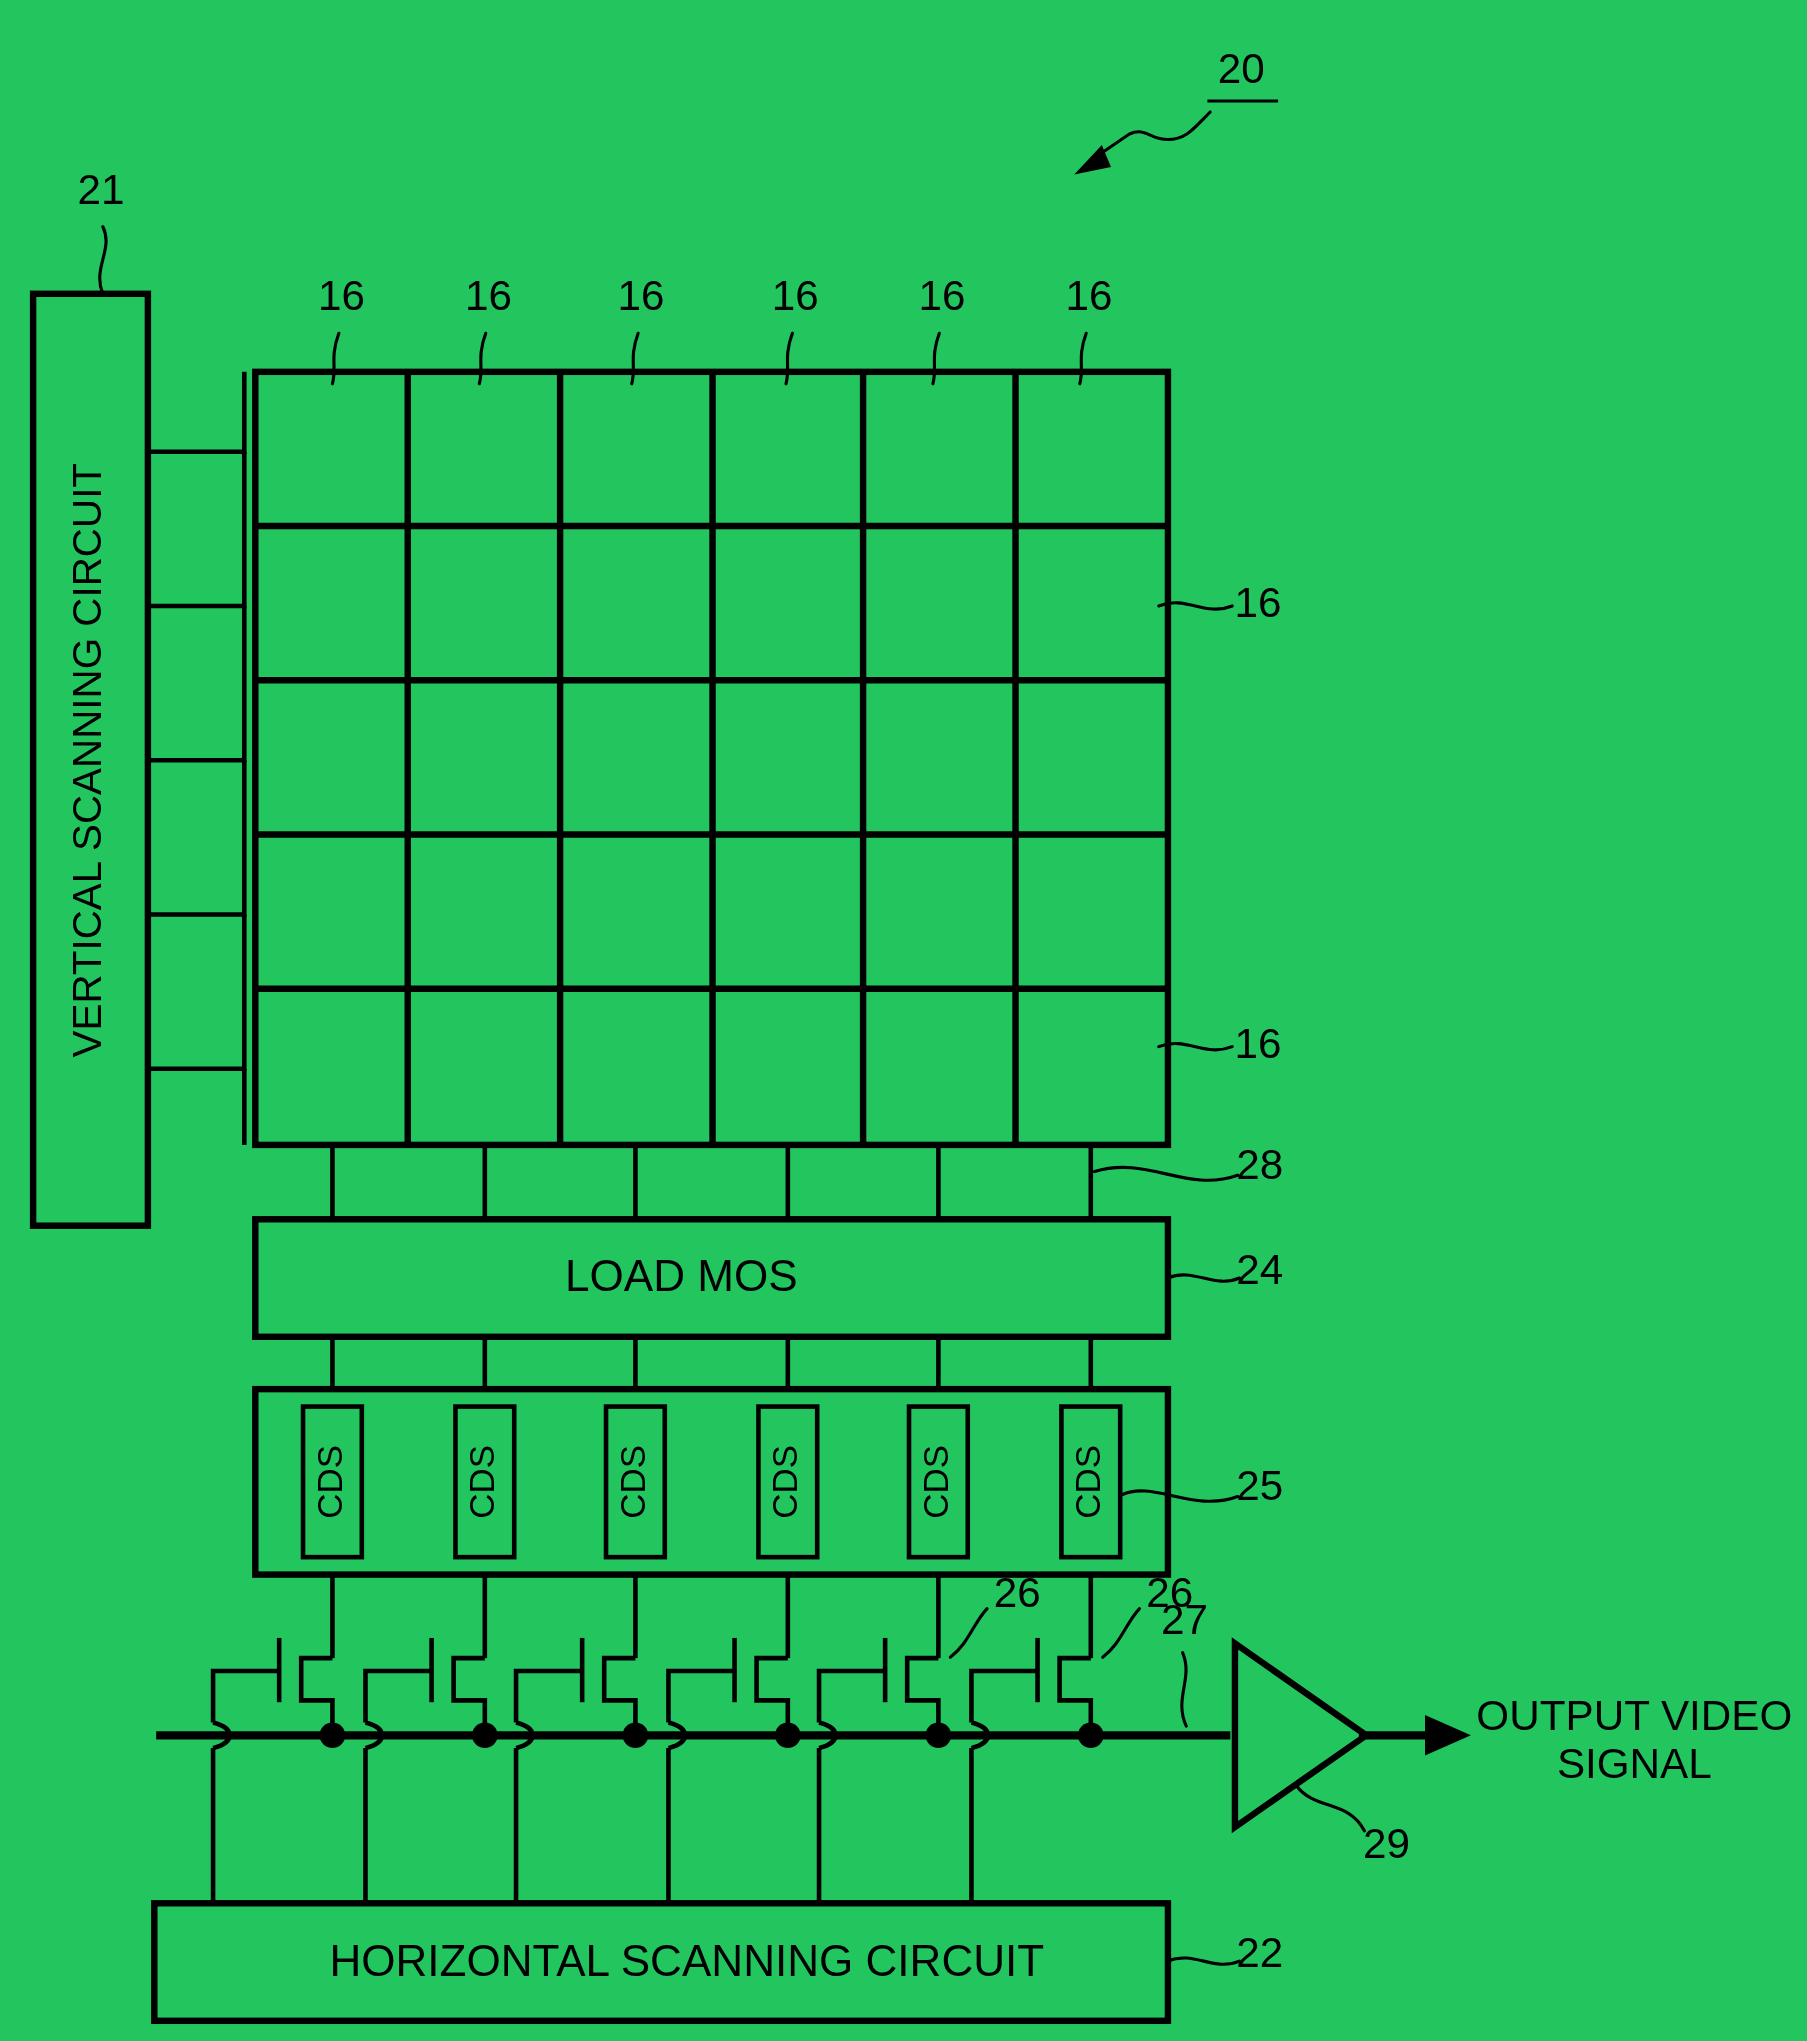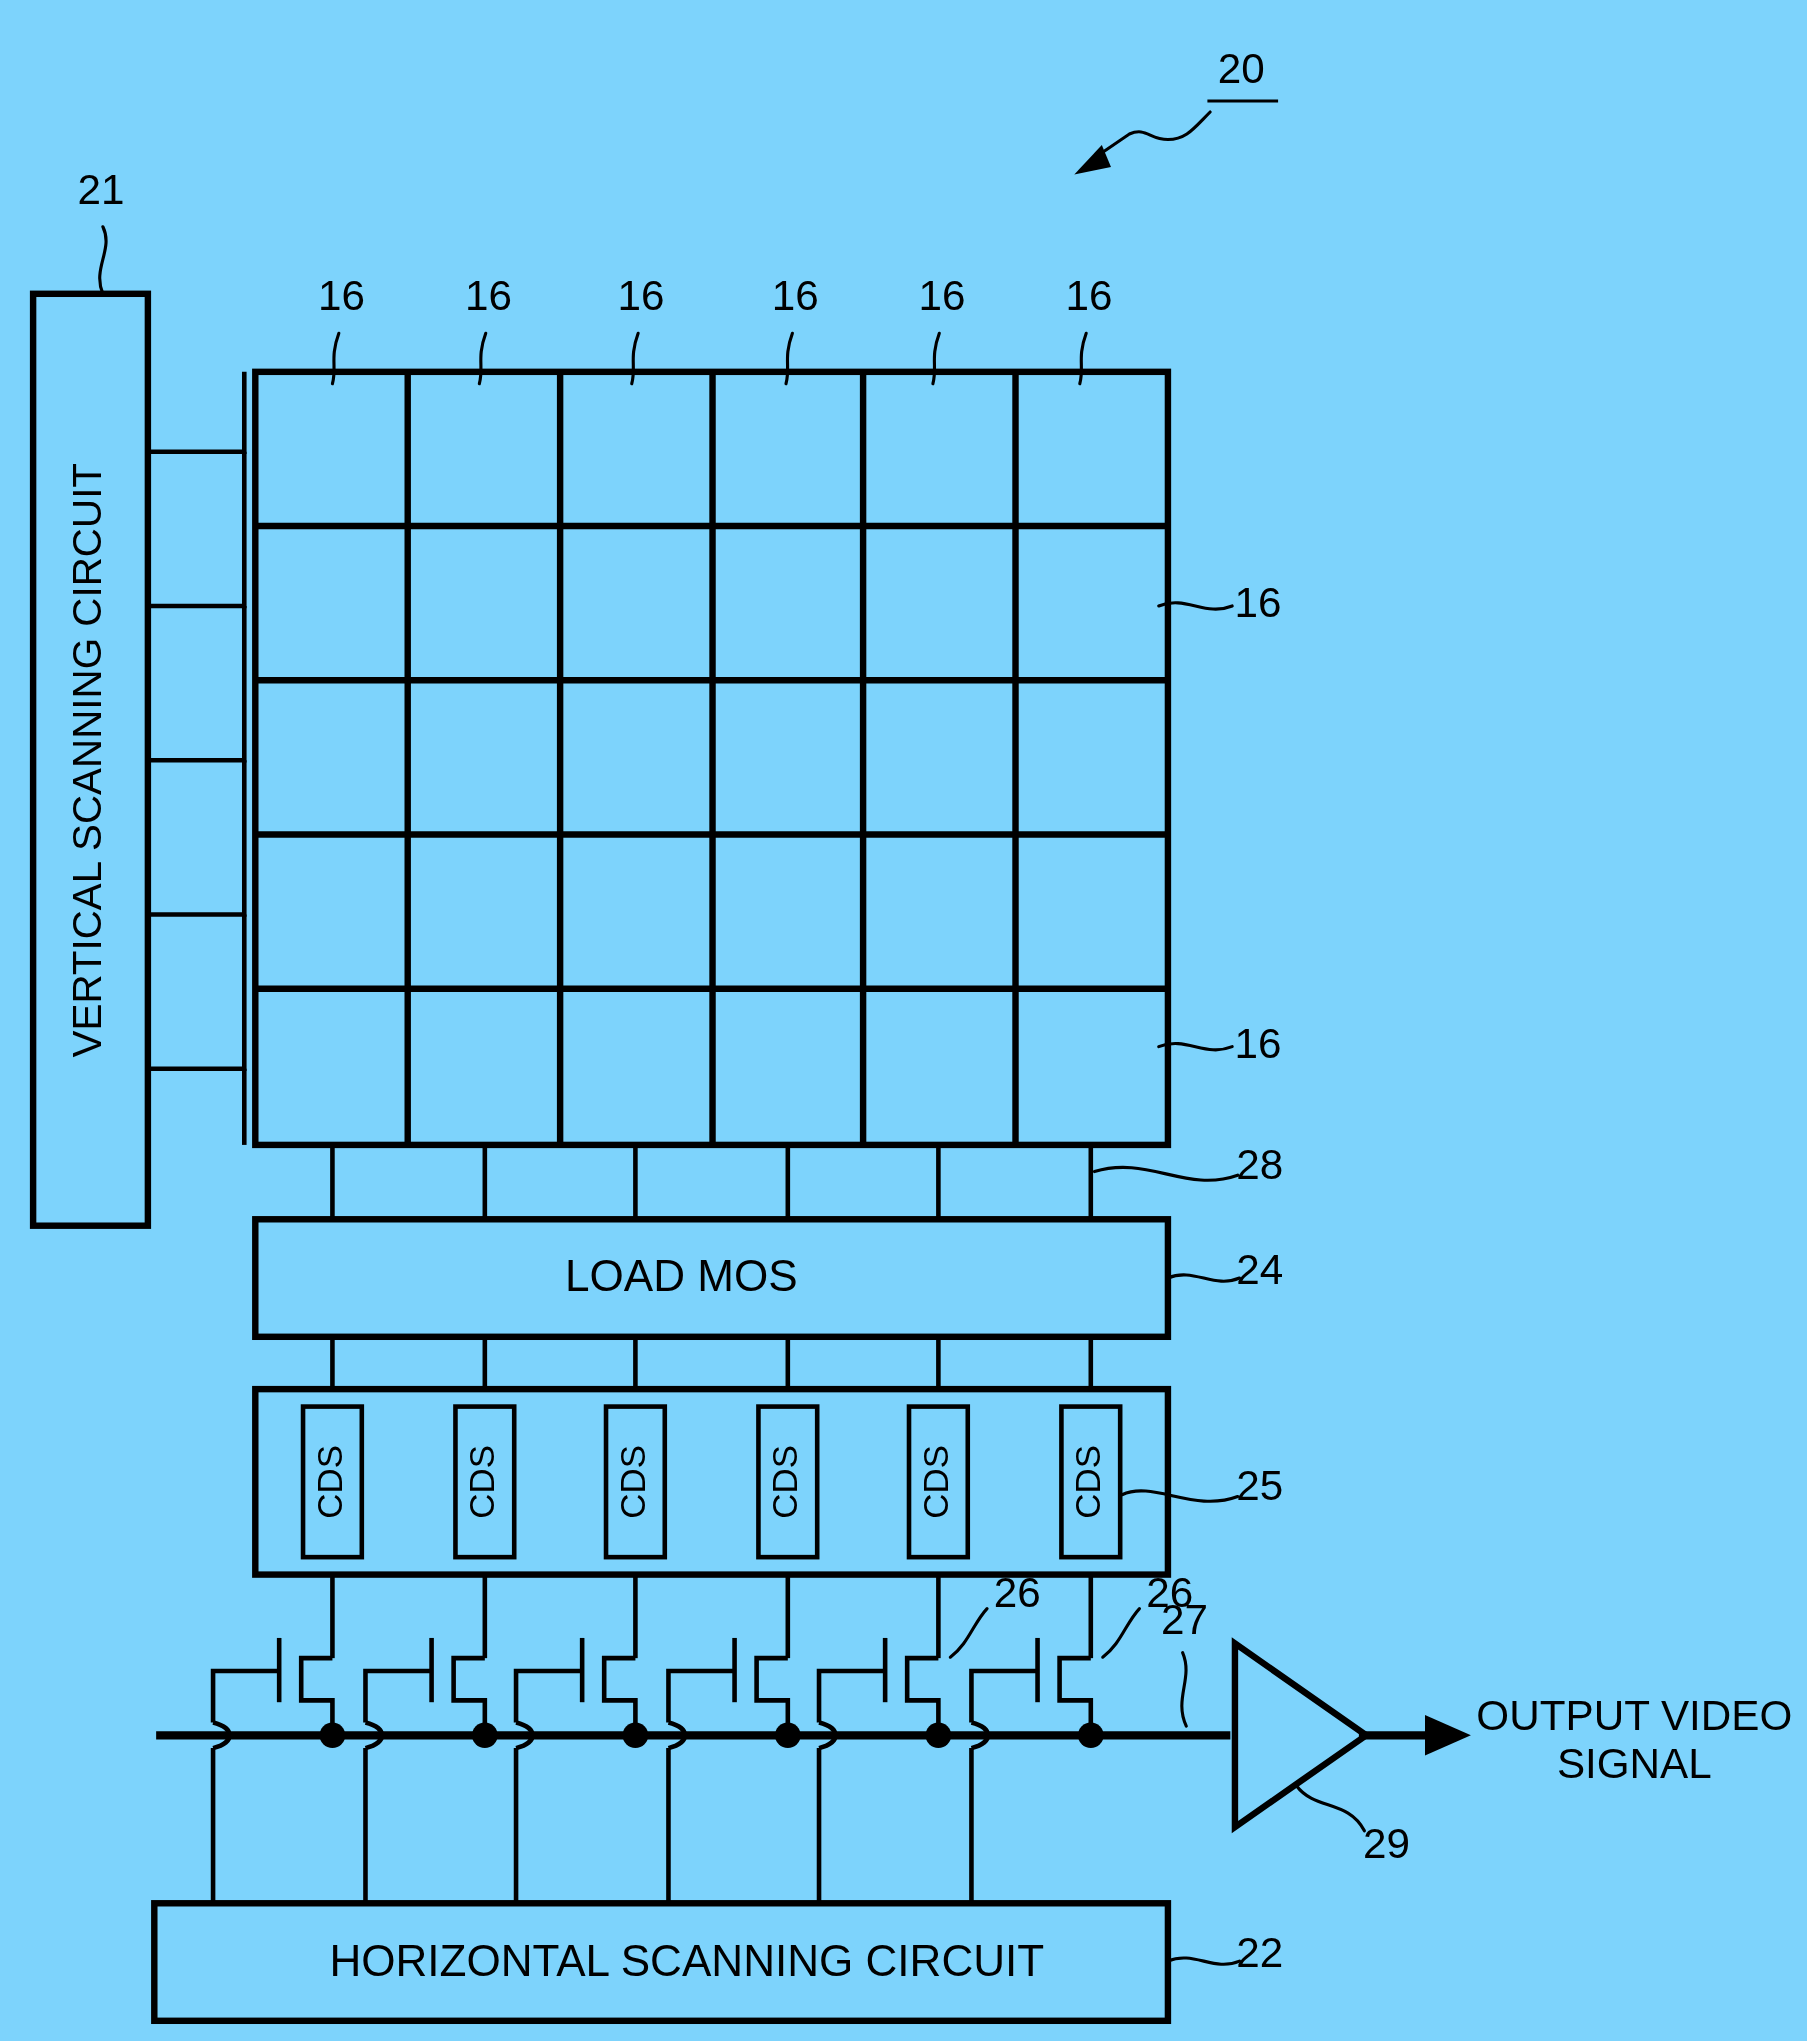--- a/index.html
+++ b/index.html
@@ -9,21 +9,21 @@
     background: #ffffff;
   }
   body {
     font-family: "Liberation Sans", sans-serif;
     color: #000000;
   }
   #figure-root {
     position: relative;
     width: 1807px;
     height: 2041px;
-    background: #7dd3fc;
+    background: #22c55e;
     overflow: hidden;
   }
   svg#figure-svg {
     position: absolute;
     top: 0;
     left: 0;
     width: 1807px;
     height: 2041px;
     display: block;
   }

